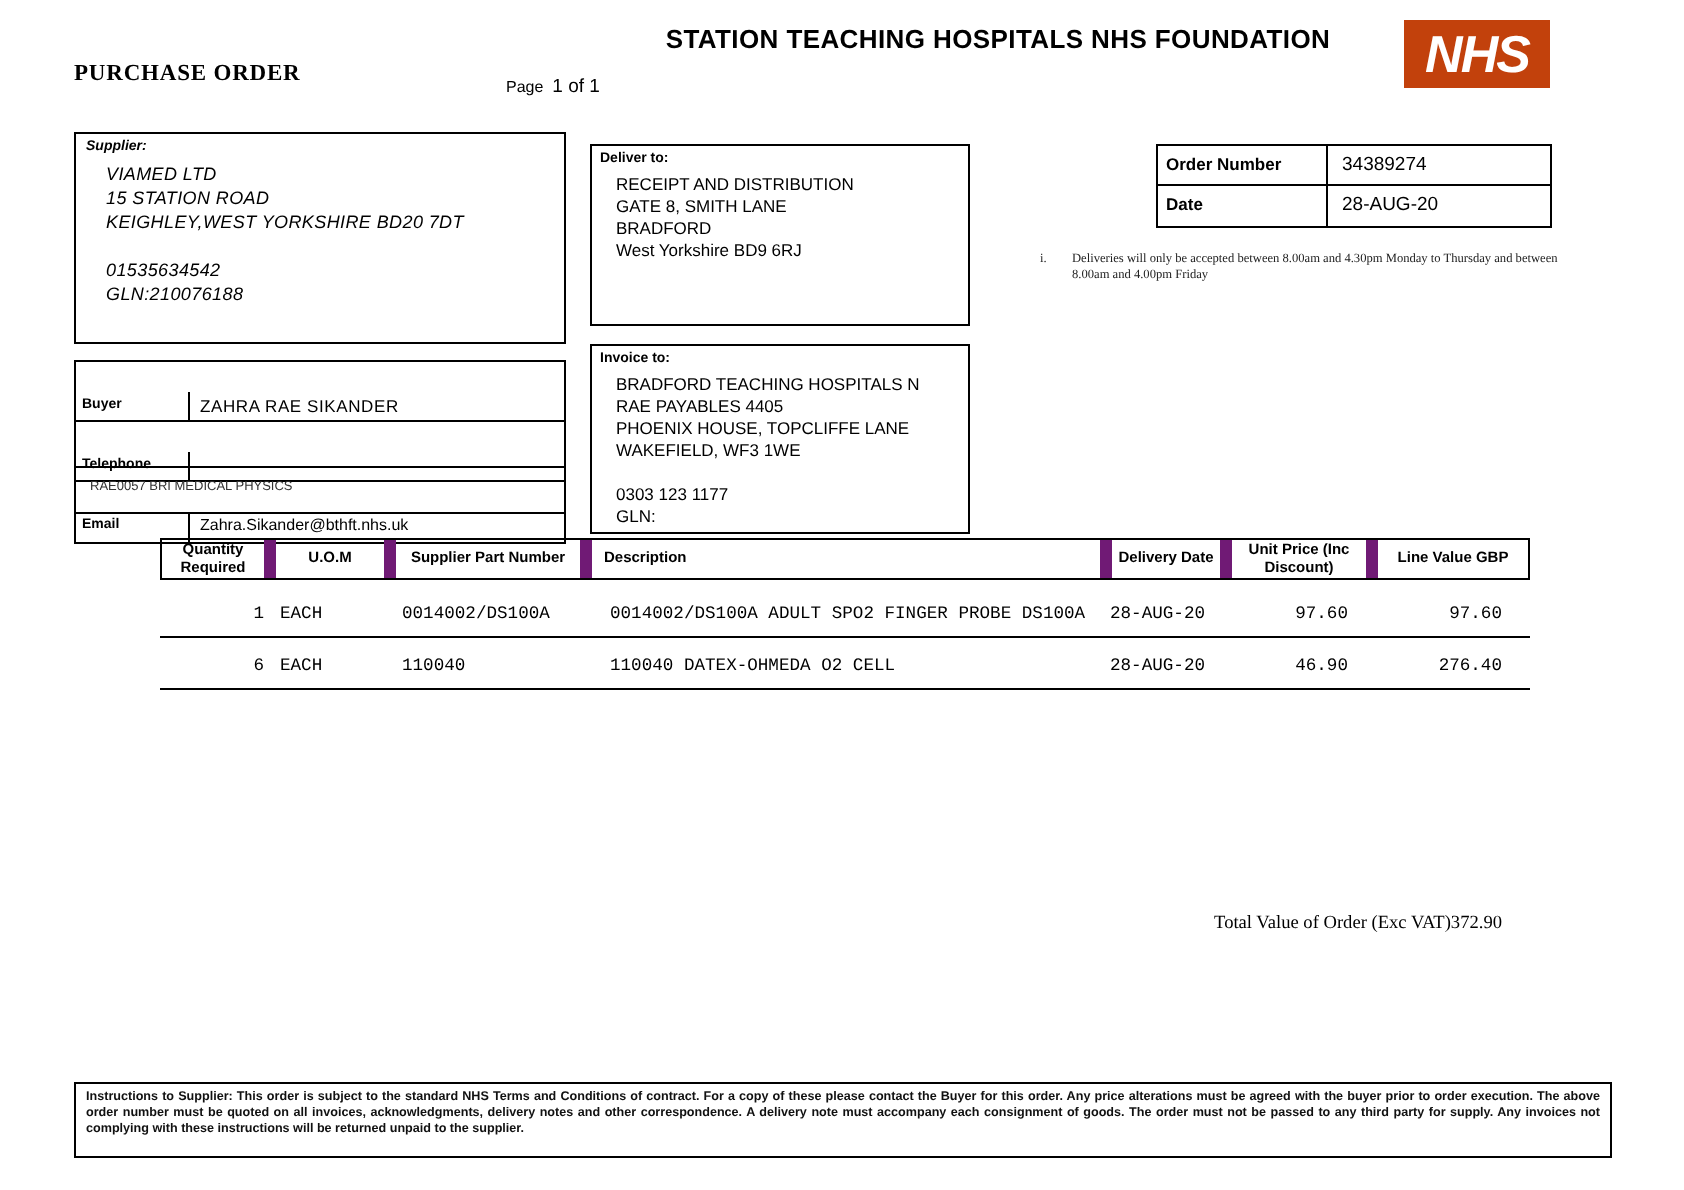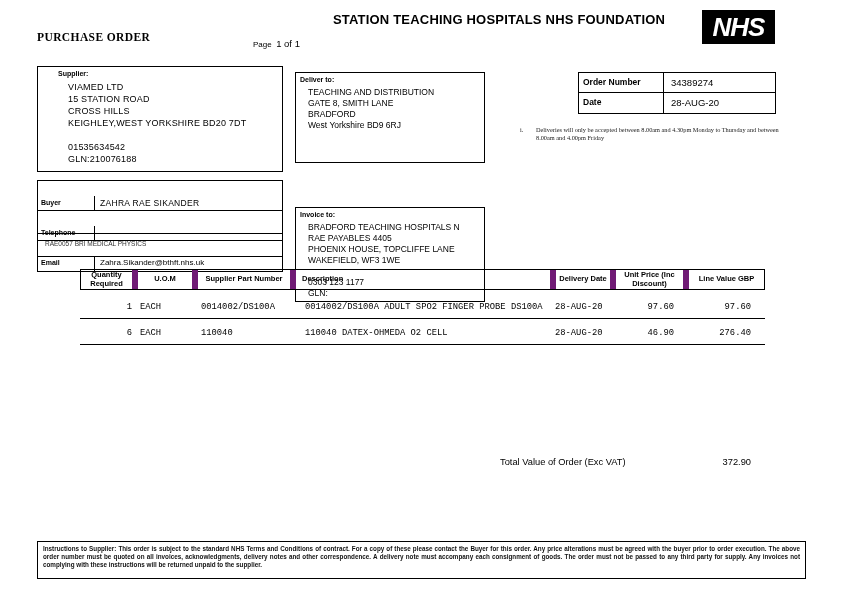--- a/index.html
+++ b/index.html
@@ -7,25 +7,25 @@
   body { font-family:"Liberation Sans", sans-serif; color:#000; }
   .page { position:relative; width:842px; height:595px; background:#ffffff; overflow:hidden; }
   .abs { position:absolute; }
   .box { border:1px solid #000; }
 
   .po-title { left:37px; top:31px; font-size:11.5px; font-weight:bold; letter-spacing:0.4px;font-family:Liberation Serif, serif; }
   .page-label { left:253px; top:33px; }
   .pg-word { font-size:8px; }
   .pg-num  { font-size:9.5px; }
   .org-title { left:310px; top:12px; width:378px; text-align:center; font-weight:bold; font-size:13px; letter-spacing:0.2px; }
-  .nhs-logo { left:702px; top:10px; width:73px; height:34px; background:#000000; color:#fff;
+  .nhs-logo { left:702px; top:10px; width:73px; height:34px; background:#c2410c; color:#fff;
               display:flex; align-items:center; justify-content:center;
               font-weight:bold; font-style:italic; font-size:26px; letter-spacing:-1px; }
 
-  .supplier-box { left:37px; top:66px; width:246px; height:106px; padding:3px 20px; }
+  .supplier-box { left:37px; top:66px; width:246px; height:106px; padding:3px 5px;font-style:italic; }
   .box-label { font-size:7px; font-weight:bold; }
   .addr9 { margin-left:10px; margin-top:4px; font-size:9px; line-height:12px; letter-spacing:0.2px; }
   .gap12 { height:12px; }
 
   .deliver-box { left:295px; top:72px; width:190px; height:91px; padding:3px 4px; }
   .addr85 { margin-left:8px; margin-top:4px; font-size:8.5px; line-height:11px; }
   .gap11 { height:11px; }
 
   .order-table { left:578px; top:72px; width:198px; }
   .order-row { display:flex; height:20px; border-bottom:1px solid #000; }
@@ -39,21 +39,21 @@
 
   .buyer-table { left:37px; top:180px; width:246px; border:1px solid #000; }
   .b-row { display:flex; height:15px; border-bottom:1px solid #000;margin-top:15px; }
   .b-row.last { border-bottom:none; }
   .b-label { width:57px; border-right:1px solid #000; font-size:7px; font-weight:bold; padding:3px 0 0 3px; }
   .b-value { flex:1; font-size:8.5px; padding:2px 0 0 5px; letter-spacing:0.3px; }
   .b-value.email { font-size:8px; letter-spacing:0; }
 
   .cc-box { left:37px; top:233px; width:246px; height:24px; font-size:6.5px; color:#333; padding:6px 0 0 7px; }
 
-  .invoice-box { left:295px; top:172px; width:190px; height:95px; padding:3px 4px;margin-top:35px; }
+  .invoice-box { left:295px; top:172px; width:190px; height:95px; padding:3px 4px; }
 
   .items-header { left:80px; top:269px; width:685px; height:21px; border:1px solid #000;
                   display:flex; font-size:7.5px; font-weight:bold; }
   .hcell { border-right:6px solid #701a75; display:flex; align-items:center; justify-content:center;
            text-align:center; line-height:8.5px; padding:1px 2px; }
   .hcell.c0 { width:57px; }
   .hcell.c1 { width:60px; }
   .hcell.c2 { width:98px; }
   .hcell.c3 { width:260px; justify-content:flex-start; text-align:left; padding-left:6px; }
   .hcell.c4 { width:60px; }
@@ -69,22 +69,22 @@
   .icell.c2 { width:98px; padding-left:4px; }
   .icell.c3 { width:260px; padding-left:10px; white-space:nowrap; overflow:hidden; }
   .icell.c4 { width:60px; }
   .icell.c5 { width:73px; text-align:right; padding-right:14px; }
   .icell.c6 { flex:1; text-align:right; padding-right:14px; }
 
   .row-line { left:80px; width:685px; height:0; border-top:1px solid #000; }
   .row-line.l0 { top:318px; }
   .row-line.l1 { top:344px; }
 
-  .total-row { left:500px; top:457px; width:265px; display:flex; justify-content:space-between;
-               font-family:Liberation Sans, sans-serif; font-size:9.3px;gap:34px; }
+  .total-row { left:500px; top:457px; width:265px; display:flex; justify-content:flex-end;
+               font-family:Liberation Serif, serif; font-size:9.3px; }
   .total-val { padding-right:14px; }
 
   .footer-box { left:37px; top:541px; width:769px; height:38px; border:1px solid #000;
                 font-size:6.3px; font-weight:bold; line-height:7.8px; padding:3px 5px;
                 text-align:justify; color:#111; }
 </style>
 </head>
 <body>
 
 <div class="page">
@@ -100,32 +100,31 @@
 
   <div class="abs nhs-logo">
     <span>NHS</span>
   </div>
 
   <div class="abs box supplier-box">
     <div class="box-label">Supplier:</div>
     <div class="addr9">
       <div>VIAMED LTD</div>
       <div>15 STATION ROAD</div>
-      <div>CROSS HILLS</div>
       <div>KEIGHLEY,WEST YORKSHIRE BD20 7DT</div>
       <div class="gap12"></div>
       <div>01535634542</div>
       <div>GLN:210076188</div>
     </div>
   </div>
 
   <div class="abs box deliver-box">
     <div class="box-label">Deliver to:</div>
     <div class="addr85">
-      <div>TEACHING AND DISTRIBUTION</div>
+      <div>RECEIPT AND DISTRIBUTION</div>
       <div>GATE 8, SMITH LANE</div>
       <div>BRADFORD</div>
       <div>West Yorkshire BD9 6RJ</div>
     </div>
   </div>
 
   <div class="abs box order-table">
     <div class="order-row">
       <div class="order-cell-label">Order Number</div>
       <div class="order-cell-value">34389274</div>

